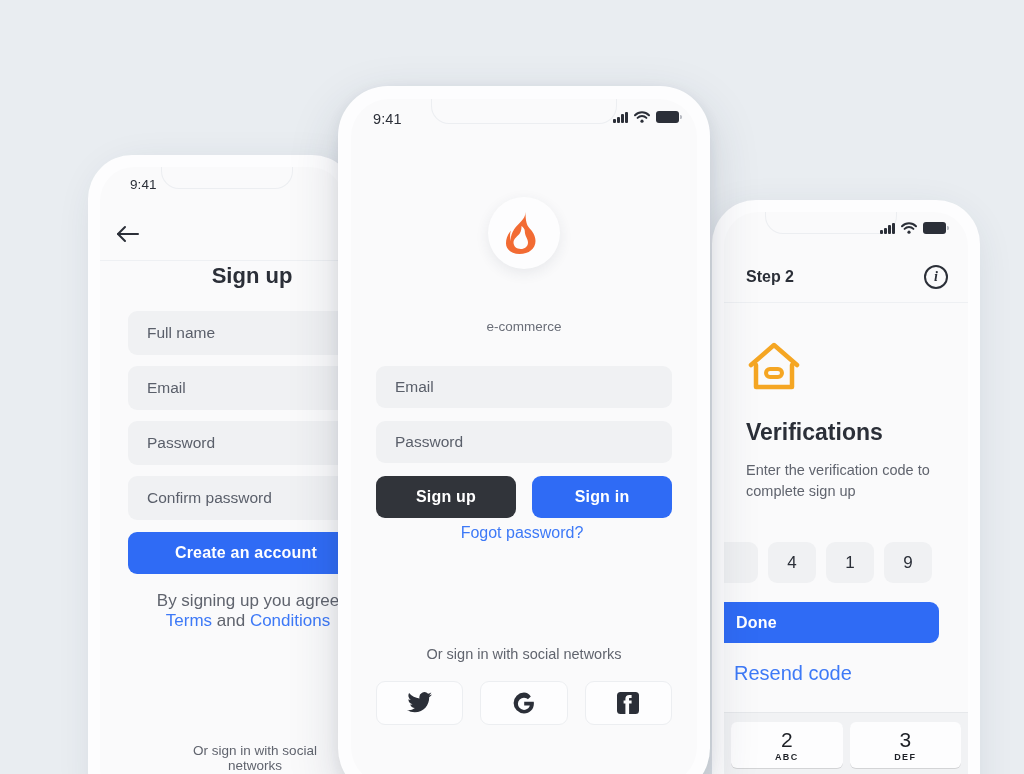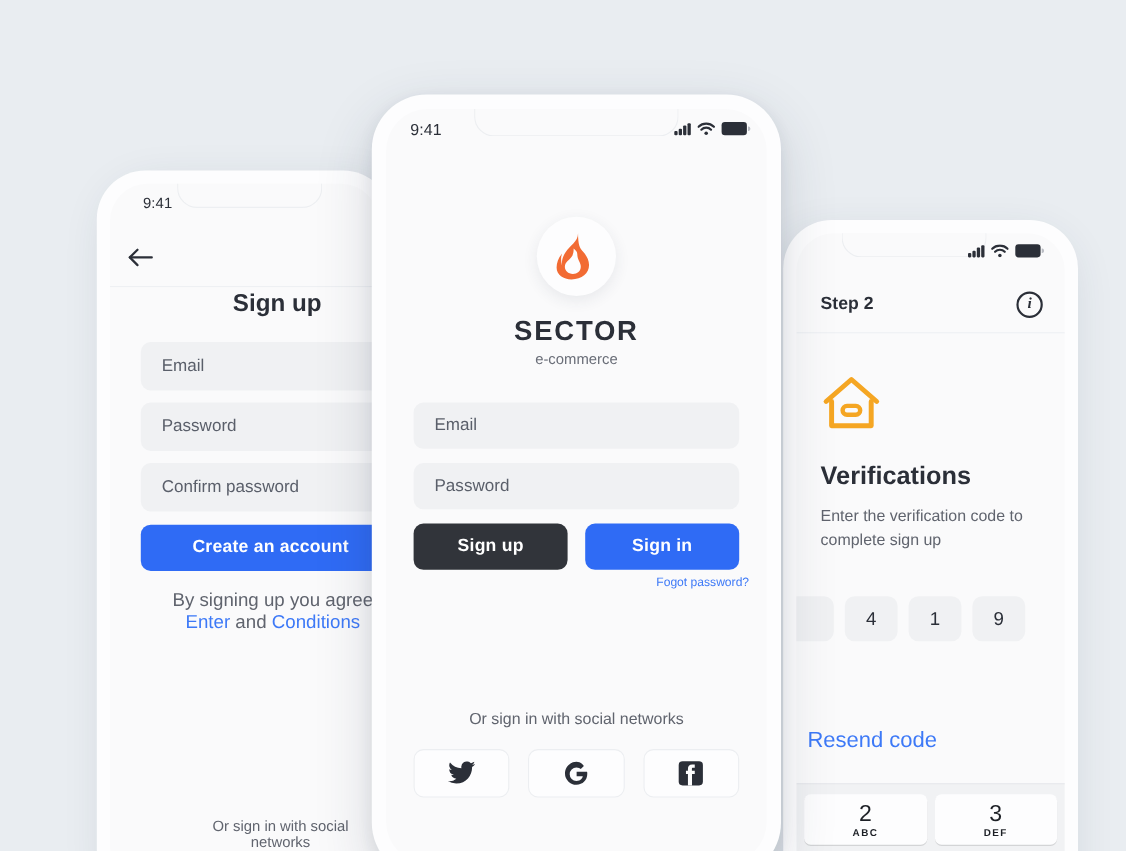--- a/index.html
+++ b/index.html
@@ -346,23 +346,23 @@
     text-align: center;
     font-size: 13.5px;
     color: #6a6e78;
   }
   .c-form { position: absolute; top: 267px; left: 25px; right: 25px; }
   .c-form .field { height: 42px; margin-bottom: 13px; }
   .c-btn-row { display: flex; gap: 16px; margin-top: 6px; }
   .c-btn-row .btn { flex: 1; height: 42px; }
   .c-forgot {
     position: absolute;
-    top: 425px; left: 0; right: 16px;
-    text-align: right;
-    font-size: 11px;
+    top: 425px; left: 0; right: 4px;
+    text-align: center;
+    font-size: 16px;
   }
   .c-social-note {
     position: absolute;
     top: 547px; left: 0; right: 0;
     text-align: center;
     font-size: 14.5px;
     color: #60646e;
   }
   .c-social-row {
     position: absolute;
@@ -401,30 +401,31 @@
         <svg class="back-arrow" viewBox="0 0 26 22">
           <path d="M3 11 H23" stroke="#2b2f38" stroke-width="2" stroke-linecap="round" fill="none"></path>
           <path d="M10 4 L3 11 L10 18" stroke="#2b2f38" stroke-width="2" stroke-linecap="round" stroke-linejoin="round" fill="none"></path>
         </svg>
       </div>
 
       <div class="l-content">
         <div class="l-title">Sign up</div>
 
         <div class="l-fields">
+          <div class="field">Full name</div>
           <div class="field">Email</div>
           <div class="field">Password</div>
           <div class="field">Confirm password</div>
         </div>
 
         <div class="btn btn-blue l-cta">Create an account</div>
 
         <div class="l-terms">
           <span>By signing up you agree</span><br>
-          <span class="link">Enter</span><span> and </span><span class="link">Conditions</span>
+          <span class="link">Terms</span><span> and </span><span class="link">Conditions</span>
         </div>
       </div>
 
       <div class="l-social-note">Or sign in with social networks</div>
 
     </div>
   </div>
 
   <div class="phone" id="phone-right">
     <div class="phone-screen">
@@ -464,20 +465,21 @@
       <div class="r-heading">Verifications</div>
       <div class="r-sub">Enter the verification code to complete sign up</div>
 
       <div class="code-row">
         <div class="code-box"></div>
         <div class="code-box">4</div>
         <div class="code-box">1</div>
         <div class="code-box">9</div>
       </div>
 
+      <div class="btn btn-blue r-done">Done</div>
       <div class="link r-resend">Resend code</div>
 
       <div class="keypad">
         <div class="key-row">
           <div class="key">
             <span class="num">2</span>
             <span class="alpha">ABC</span>
           </div>
           <div class="key">
             <span class="num">3</span>
@@ -513,21 +515,20 @@
         </div>
       </div>
 
       <div class="logo-circle">
         <svg width="38" height="44" viewBox="0 0 38 44">
           <path d="M20.5 1 C20.5 9 13 12 9 18.5 C6 23.3 5.5 27 6 30.5 C5 27 4.5 23 6 19.5 C2.5 23.5 1 28 1 32.2 C1 38.9 7.2 43 14.5 43 C24 43 30.5 37.6 30.5 30 C30.5 24.5 27.5 20.5 24.5 17.2 C22 14.4 20.5 11 20.5 1 Z" fill="#f26b33"></path>
           <path d="M19.8 20 C19.8 25.5 23 27.5 23 31.5 C23 35.5 19.8 38 15.8 38 C11.5 38 8.5 35.4 8.5 31.6 C8.5 27 13 25.5 15 22 C16.2 19.9 16.5 18 16.5 15 C18.2 16.6 19.8 17.6 19.8 20 Z" fill="#fdfdfe"></path>
         </svg>
       </div>
 
-      <div class="brand">SECTOR</div>
       <div class="brand-sub">e-commerce</div>
 
       <div class="c-form">
         <div class="field">Email</div>
         <div class="field">Password</div>
         <div class="c-btn-row">
           <div class="btn btn-dark">Sign up</div>
           <div class="btn btn-blue">Sign in</div>
         </div>
       </div>

